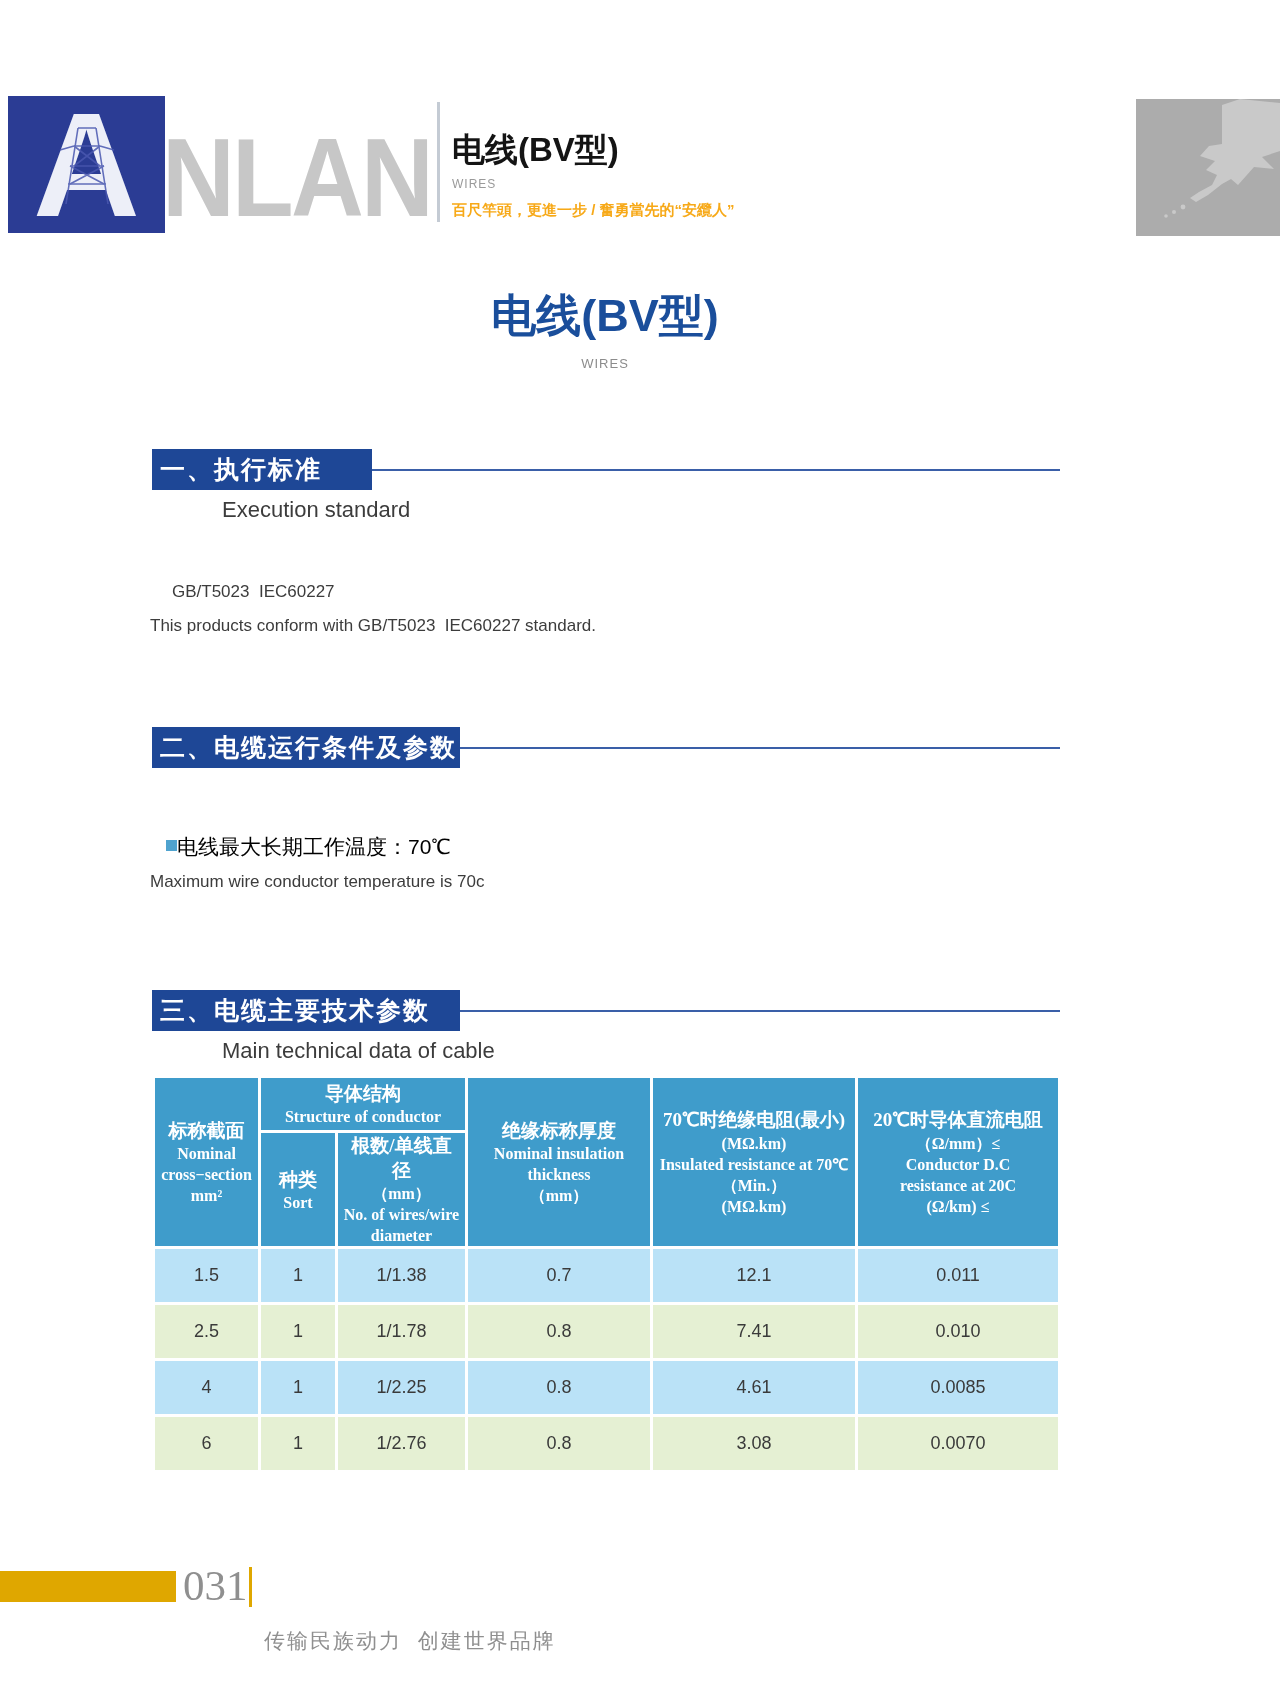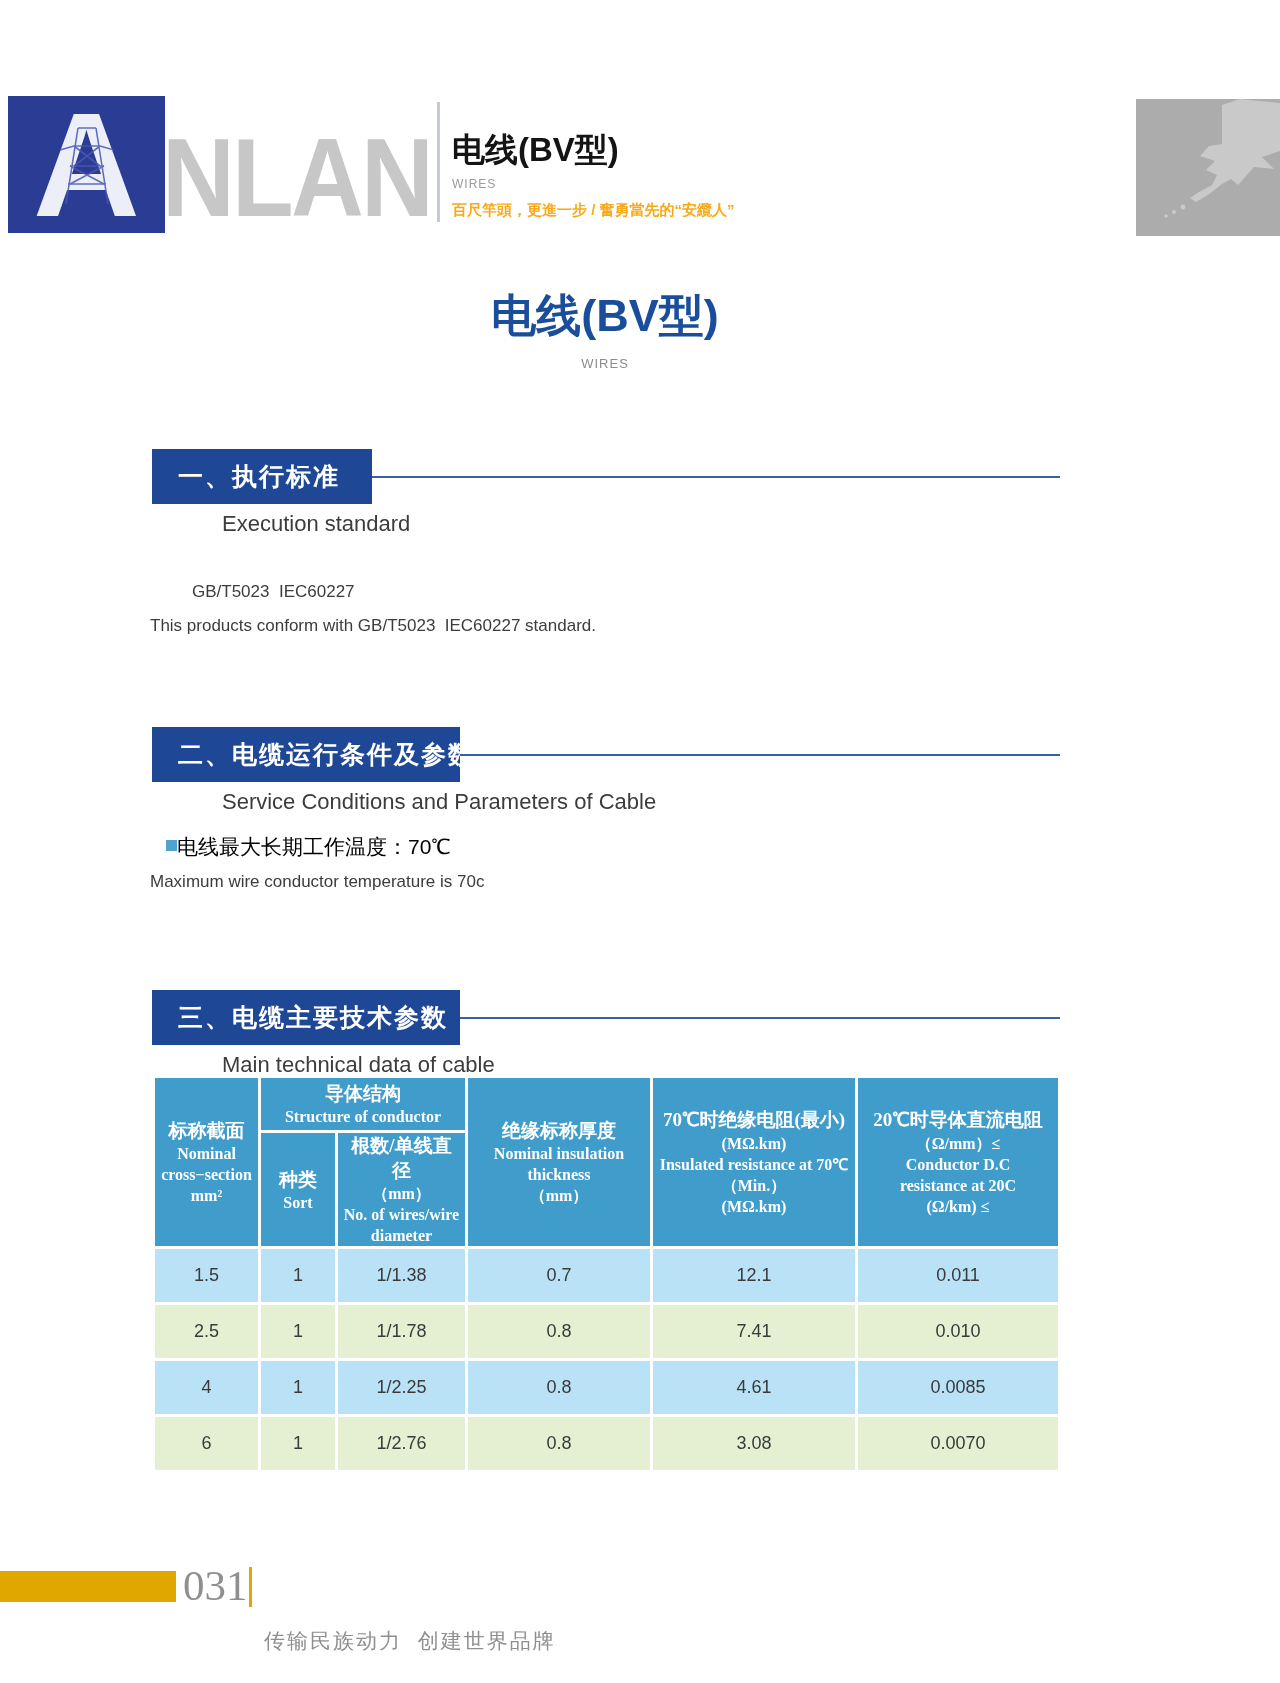--- a/index.html
+++ b/index.html
@@ -23,22 +23,22 @@
   .map-box{position:absolute;left:1136px;top:99px;width:144px;height:137px;background:#ACACAC;overflow:hidden;}
 
   
   .hero{position:absolute;left:150px;top:286px;width:910px;text-align:center;}
   .hero-cn{font-size:45px;font-weight:bold;color:#1A4E9B;}
   .hero-en{font-size:13px;color:#8C8C8C;margin-top:10px;letter-spacing:1px;}
 
   
   .sec{position:absolute;left:152px;width:908px;}
   .sec-head{display:flex;align-items:center;}
-  .sec-box{height:55px;background:#1E4796;color:#fff;font-size:25px;font-weight:bold;
-           display:flex;align-items:center;padding-left:26px;box-sizing:border-box;
+  .sec-box{height:41px;background:#1E4796;color:#fff;font-size:25px;font-weight:bold;
+           display:flex;align-items:center;padding-left:8px;box-sizing:border-box;
            letter-spacing:2px;white-space:nowrap;flex:0 0 auto;}
   .w1{width:220px;} .w2{width:308px;}
   .sec-line{flex:1;height:2px;background:#3A5FA8;}
   .sec-sub{margin:7px 0 0 70px;font-size:22px;color:#3C3C3C;}
   .body-line{position:absolute;font-size:17px;color:#3C3C3C;white-space:pre;}
   .bullet-row{position:absolute;left:166px;top:833px;display:flex;align-items:flex-start;}
   .bullet-sq{width:11px;height:11px;background:#4FA3CF;margin-top:7px;flex:0 0 auto;}
   .bullet-txt{font-size:21px;color:#000000;}
 
   
@@ -96,29 +96,28 @@
     <div class="hero-en">WIRES</div>
   </div>
 
   <div class="sec" style="top:449px;">
     <div class="sec-head">
       <div class="sec-box w1">一、执行标准</div>
       <div class="sec-line"></div>
     </div>
     <div class="sec-sub">Execution standard</div>
   </div>
-  <div class="body-line" style="left:192px;top:582px;">GB/T5023  IEC60227</div>
+  <div class="body-line" style="left:172px;top:582px;">GB/T5023  IEC60227</div>
   <div class="body-line" style="left:150px;top:616px;">This products conform with GB/T5023  IEC60227 standard.</div>
 
   <div class="sec" style="top:727px;">
     <div class="sec-head">
       <div class="sec-box w2">二、电缆运行条件及参数</div>
       <div class="sec-line"></div>
     </div>
-    <div class="sec-sub">Service Conditions and Parameters of Cable</div>
   </div>
   <div class="bullet-row">
     <span class="bullet-sq"></span>
     <span class="bullet-txt">电线最大长期工作温度：70℃</span>
   </div>
   <div class="body-line" style="left:150px;top:872px;">Maximum wire conductor temperature is 70c</div>
 
   <div class="sec" style="top:990px;">
     <div class="sec-head">
       <div class="sec-box w2">三、电缆主要技术参数</div>

